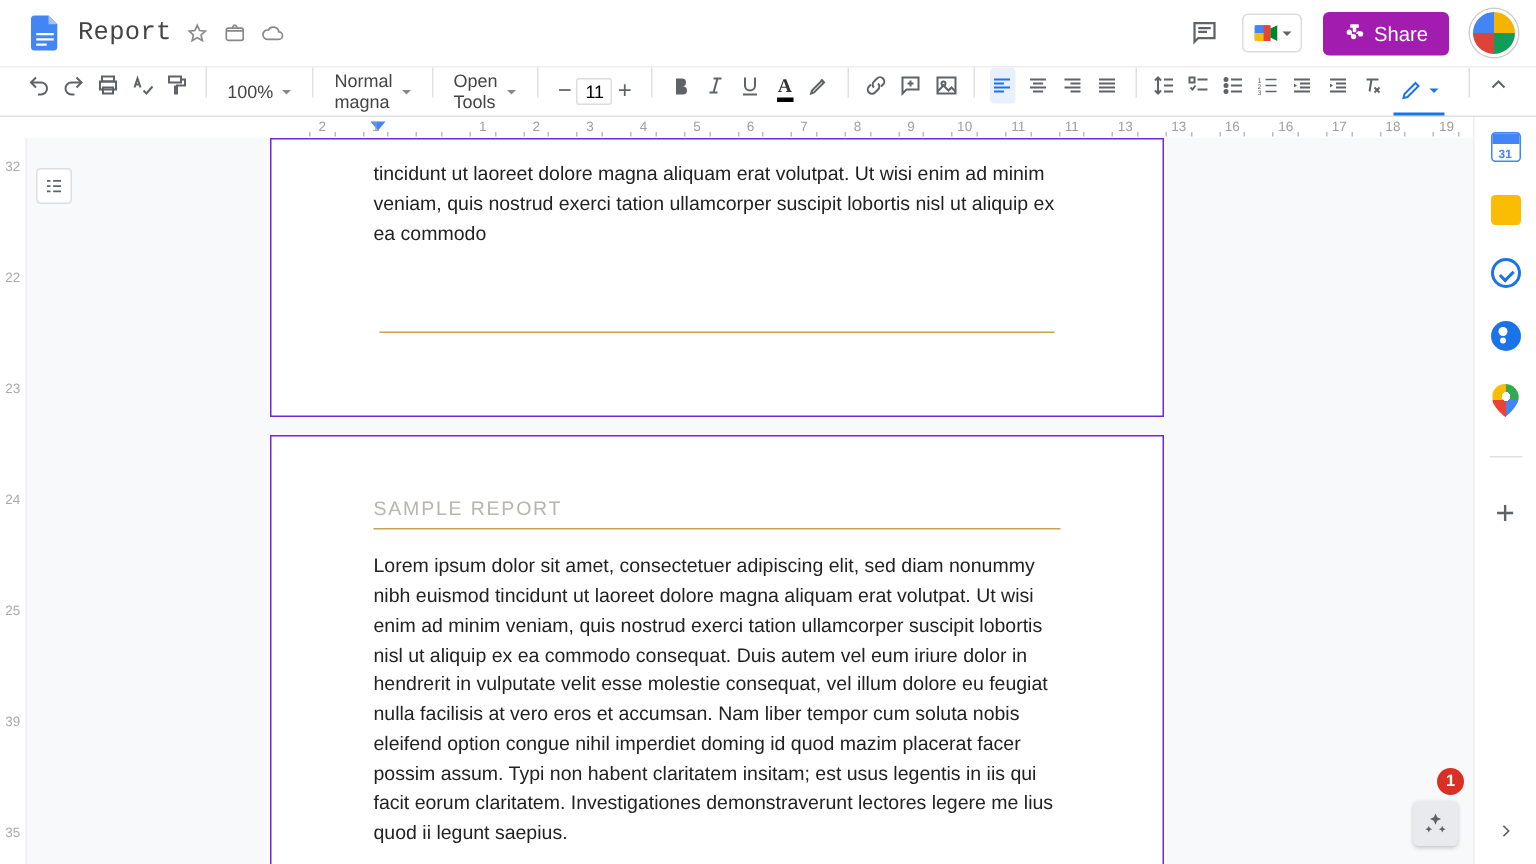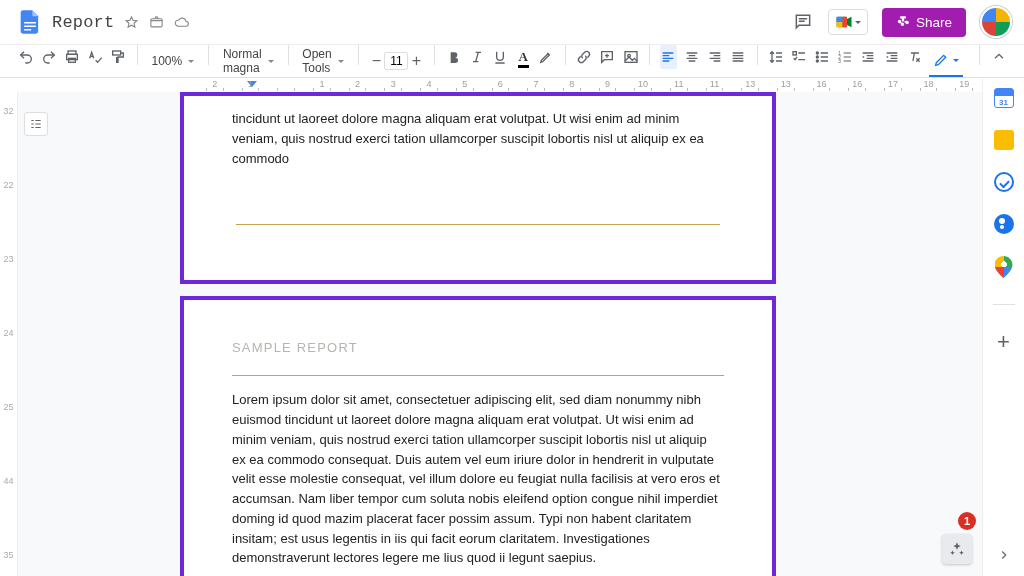--- a/index.html
+++ b/index.html
@@ -57,28 +57,28 @@
   
   .workspace { position:absolute; top: 92px; bottom:0; left:0; right:42px; background:#f8f9fa; overflow:hidden; }
   .vruler { position:absolute; left:0; top:0; bottom:0; width:18px; background:#fff; border-right:1px solid #eee;
             font-size:9px; color:#aaa; display:flex; flex-direction:column; align-items:center; }
   .vruler span { height: 37px; display:flex; align-items:center; }
   .outline-btn { position:absolute; left:24px; top:20px; width:24px; height:24px; border:1px solid #ddd; border-radius:3px;
                  display:flex; align-items:center; justify-content:center; background:#fff; color:#5f6368; }
   .outline-btn svg { width:14px; height:14px; }
 
   .pages { position:absolute; left:180px; top:0; width:596px; }
-  .page { background:#fff; border:4px solid #6d28d9; margin-bottom: 12px; padding: 0 48px; position:relative; }
+  .page { background:#fff; border:1px solid #6d28d9; margin-bottom: 12px; padding: 0 68px; position:relative; }
   .page1 { padding-bottom: 55px; padding-top: 0; }
   .page2 { padding-top: 40px; padding-bottom: 40px; }
 
   .body-text { font-size: 13px; color:#222; line-height: 1.52; }
   .hr-gold { border:none; border-top: 1.5px solid #c8a24d; margin: 0; }
   .p1-hr { margin-top: 56px; margin-left:4px; margin-right:4px; }
-  .report-hdr { font-size: 13px; color:#b8b4b0; letter-spacing: 1.2px; font-weight:400; margin-bottom: 20px; }
+  .report-hdr { font-size: 13px; color:#b8b4b0; letter-spacing: 1.2px; font-weight:400; margin-bottom: 6px; }
   .p2-hr { margin-bottom: 14px; }
   .h3 { font-size: 17px; font-weight: 700; color:#111; margin: 22px 0 14px; }
 
   
   .sidepanel { position:absolute; right:0; top:78px; bottom:0; width:42px; background:#fff; border-left:1px solid #eee;
                display:flex; flex-direction:column; align-items:center; padding-top: 10px; gap: 22px; }
   .sp-icon { width:20px; height:20px; border-radius:3px; }
   .sp-cal { background: linear-gradient(to bottom, #4285f4 0 40%, #fff 0 100%); border:1.5px solid #4285f4; border-radius:3px; position:relative;}
   .sp-cal::after{content:'31'; position:absolute; bottom:0; left:0; right:0; text-align:center; font-size:8px; color:#4285f4; font-weight:bold;}
   .sp-keep { background:#fbbc04; border-radius:3px; }
@@ -389,21 +389,21 @@
       <span>32</span>
       <span></span>
       <span>22</span>
       <span></span>
       <span>23</span>
       <span></span>
       <span>24</span>
       <span></span>
       <span>25</span>
       <span></span>
-      <span>44</span>
+      <span>39</span>
       <span></span>
       <span>35</span>
     </div>
   <div class="outline-btn">
     <svg viewBox="0 0 24 24" fill="none" stroke="currentColor" stroke-width="2">
         <path d="M4 6h4M4 12h4M4 18h4M11 6h9M11 12h9M11 18h9"></path>
       </svg>
   </div>
 
   <div class="pages">

